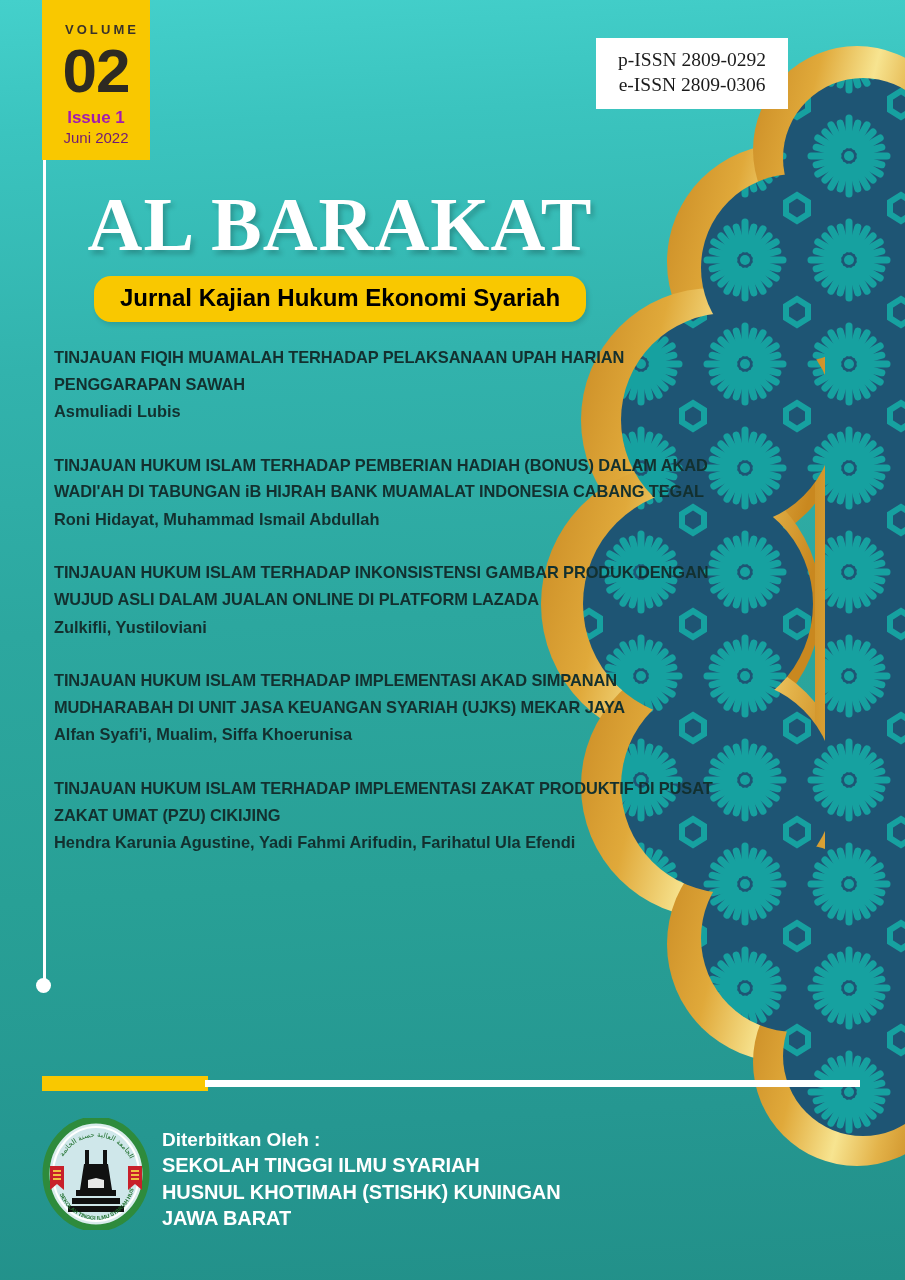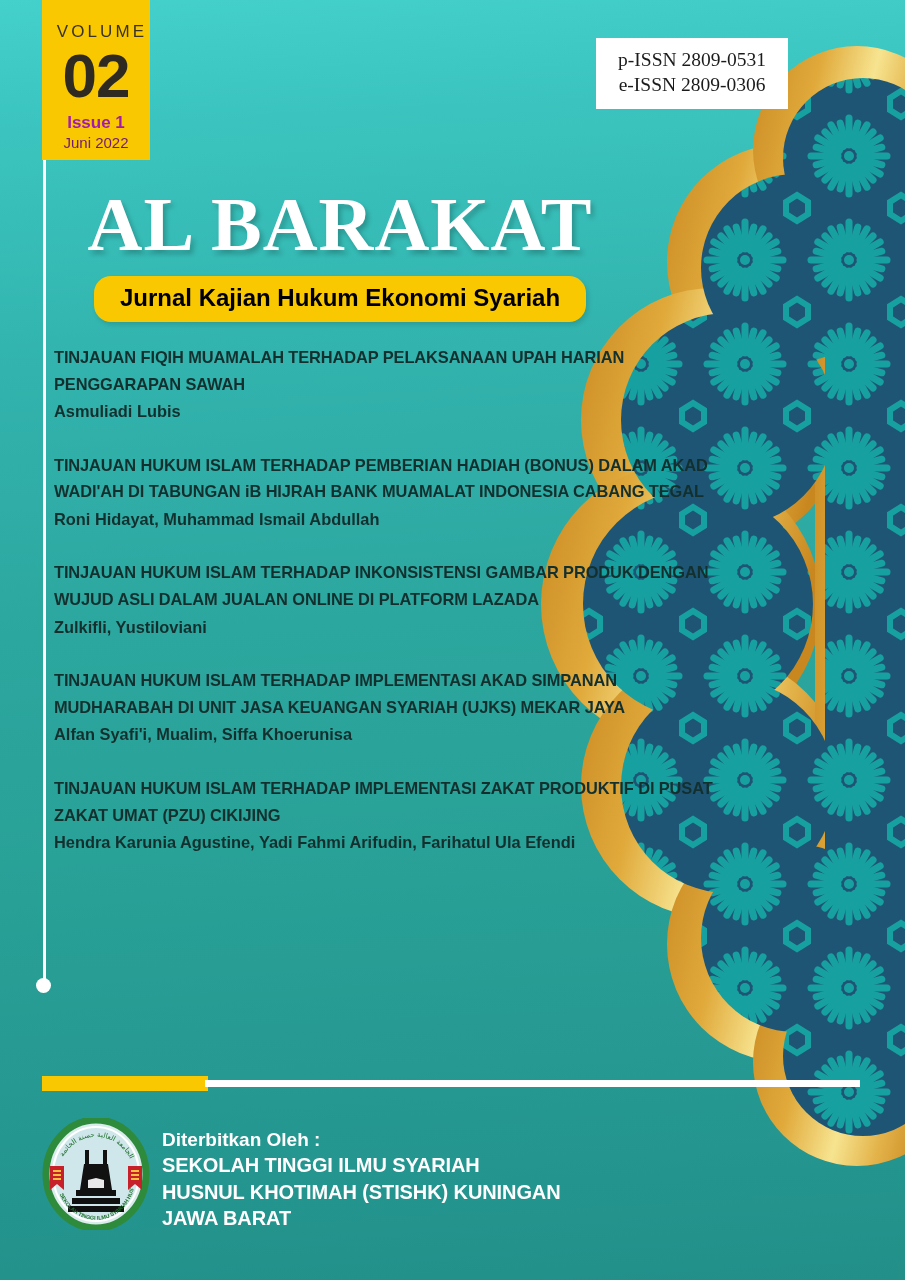--- a/index.html
+++ b/index.html
@@ -48,23 +48,23 @@
     background: #F9C800;
     display: flex;
     flex-direction: column;
     align-items: center;
     justify-content: flex-start;
     padding-top: 22px;
     color: #2e2a22;
     z-index: 6;
   }
   .volume-word {
-    font-size: 17px;
+    font-size: 13px;
     letter-spacing: 3.1px;
-    font-weight: 400;
+    font-weight: 700;
     color: #3a332a;
     margin-left: 12px;
   }
   .volume-number {
     font-size: 62px;
     font-weight: 700;
     line-height: 0.92;
     margin-top: 5px;
     color: #2e2a22;
     letter-spacing: -1px;
@@ -362,21 +362,21 @@
     <div class="volume-word">VOLUME</div>
     <div class="volume-number">02</div>
     <div class="volume-issue">Issue 1</div>
     <div class="volume-date">Juni 2022</div>
   </div>
 
   <div class="vline"></div>
   <div class="vdot"></div>
 
   <div class="issn-box">
-    <div class="issn-line">p-ISSN 2809-0531</div>
+    <div class="issn-line">p-ISSN 2809-0292</div>
     <div class="issn-line">e-ISSN 2809-0306</div>
   </div>
 
   <div class="title-block">
     <div class="journal-title">AL BARAKAT</div>
     <div class="subtitle-pill">Jurnal Kajian Hukum Ekonomi Syariah</div>
   </div>
 
   <div class="articles">
     <div class="article">

